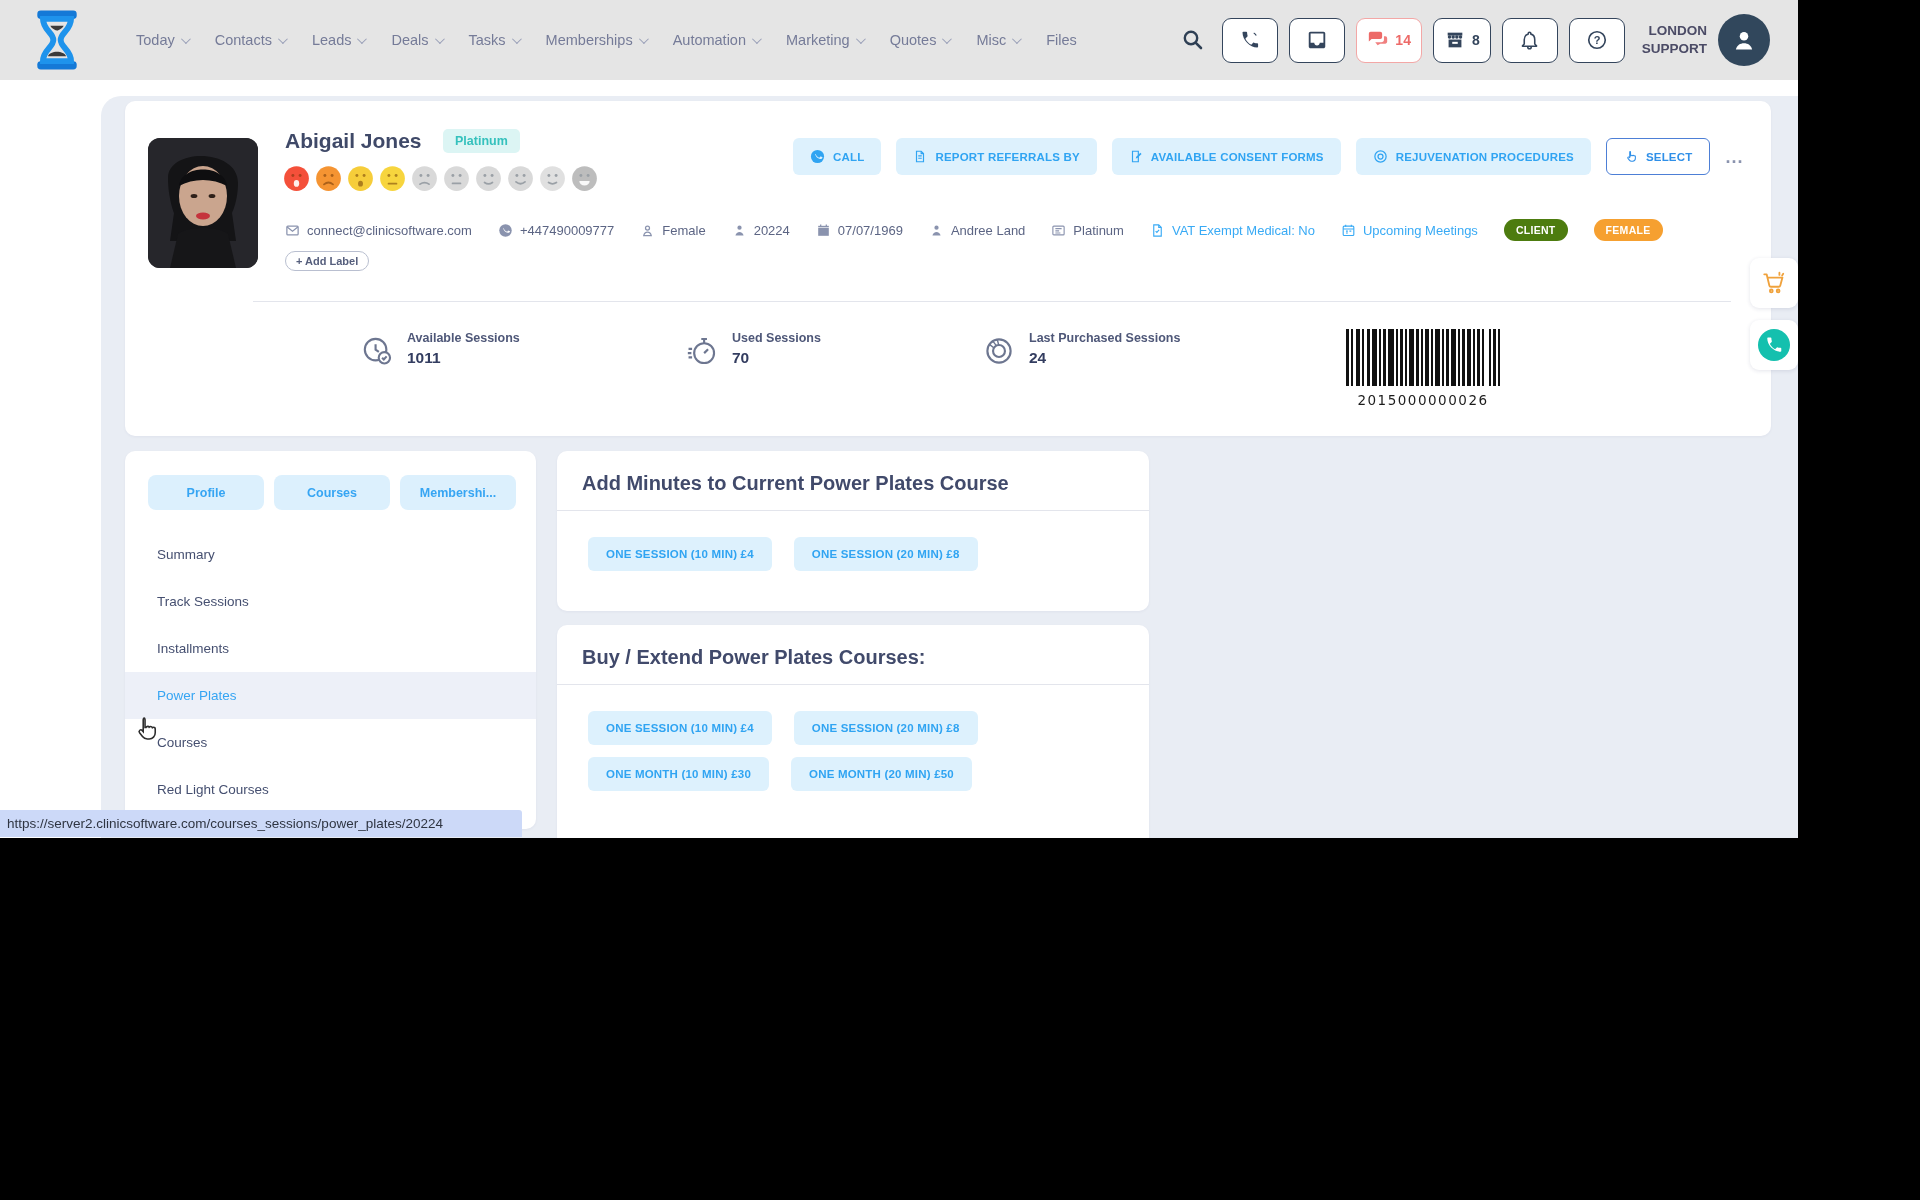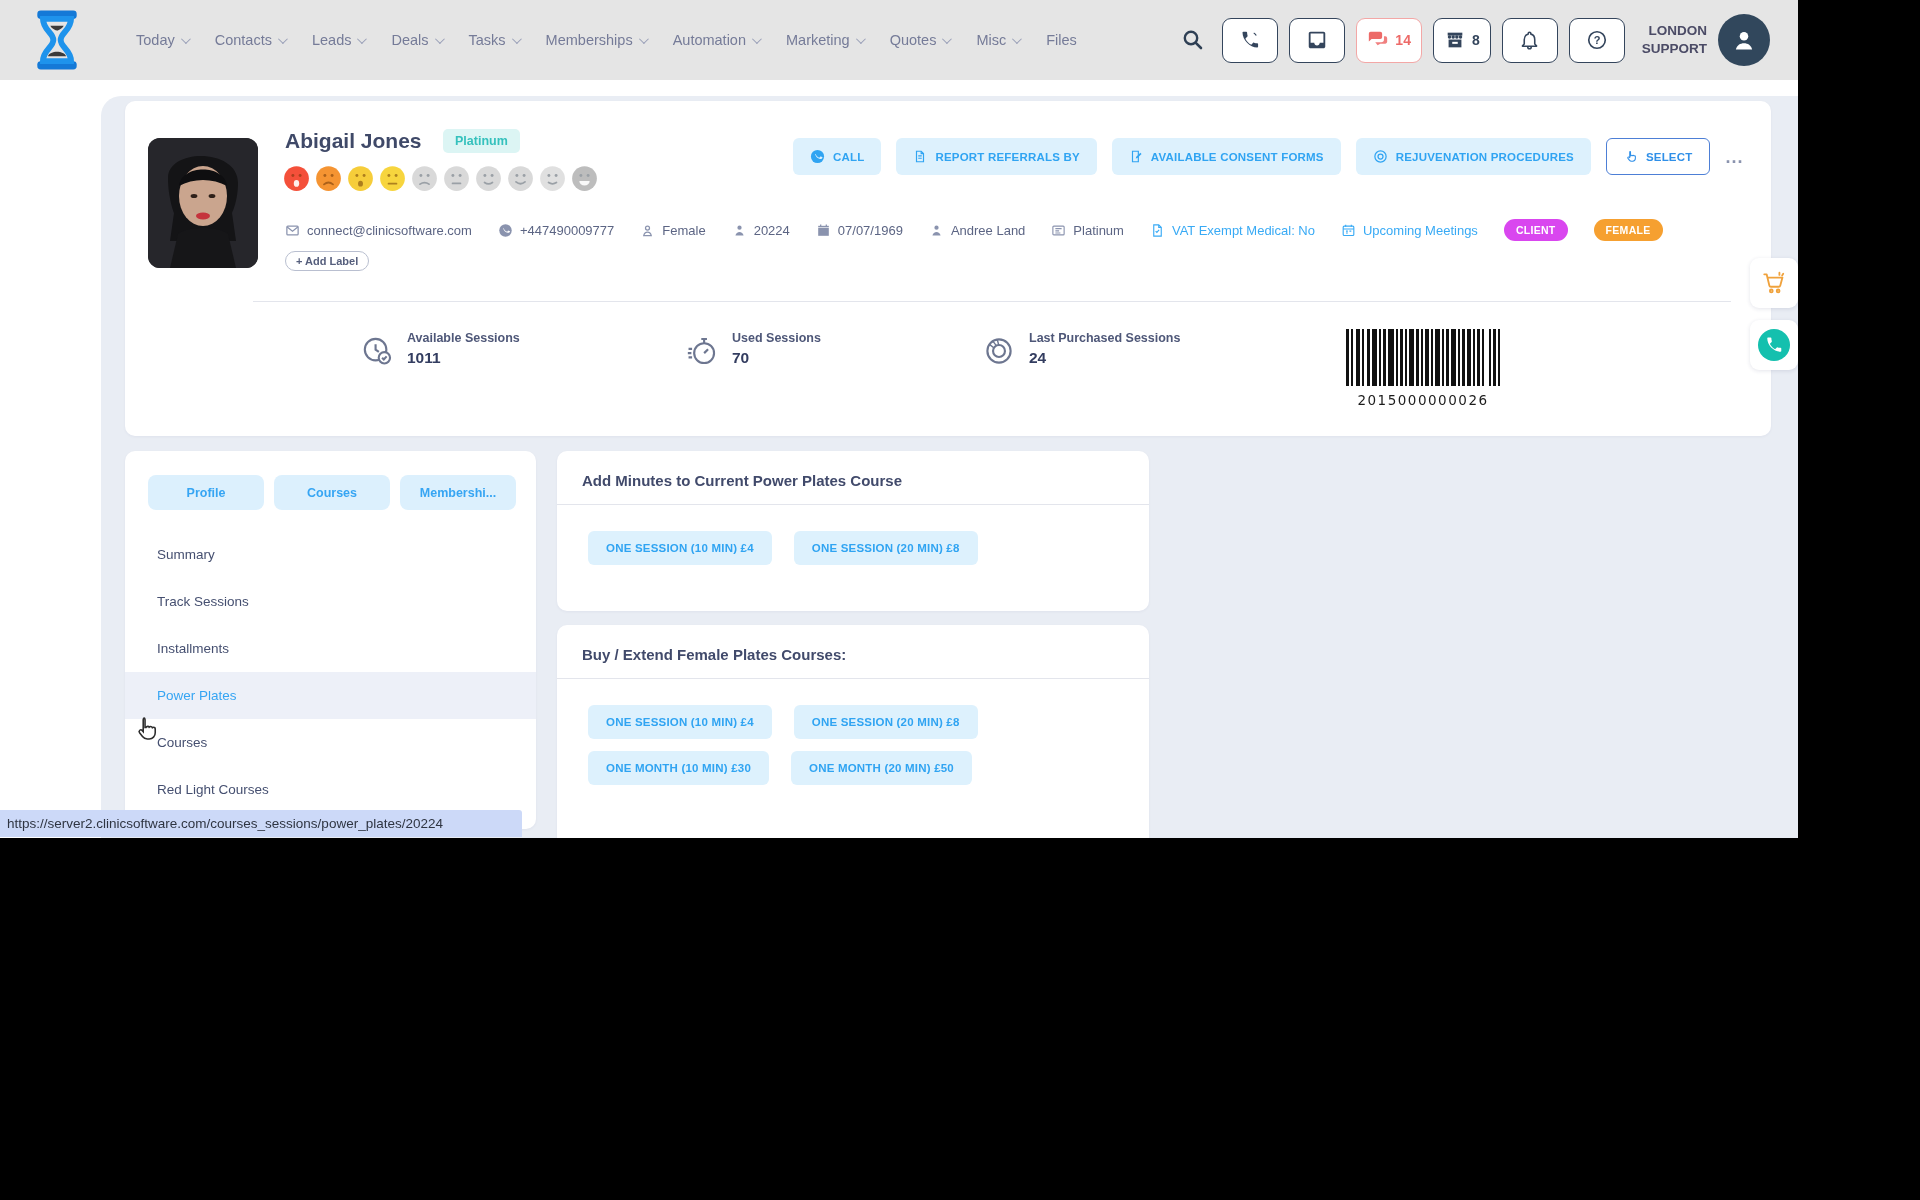--- a/index.html
+++ b/index.html
@@ -39,21 +39,21 @@
   .m-gray .ft { fill:#9aa0a6; }
   .m-col .ms { stroke:rgba(100,45,0,.5); }
   .m-gray .ms { stroke:#9aa0a6; }
   .ms { fill:none; stroke-width:1.6; stroke-linecap:round; }
   .contact-row { position:absolute; left:160px; top:118px; display:flex; align-items:center; gap:26px; }
   .c-item { display:flex; align-items:center; gap:7px; font-size:13px; color:#5c6584; white-space:nowrap; }
   .c-item .cic { color:#8a93ae; flex:0 0 auto; }
   .c-item.link { color:#38aaf5; font-weight:500; }
   .c-item.link .cic { color:#38aaf5; }
   .pill-badge { font-size:10.5px; font-weight:bold; color:#fff; padding:5px 12px; border-radius:11px; letter-spacing:.3px; }
-  .pill-client { background:#d946ef; }
+  .pill-client { background:#4d7c0f; }
   .pill-female { background:#f6a030; }
   .add-label { position:absolute; left:160px; top:150px; font-size:11px; font-weight:bold; color:#555e7c; border:1px solid #b9bfd0; border-radius:10px; padding:3px 10px; background:#fff; cursor:pointer; }
   .actions { position:absolute; left:668px; top:37px; display:flex; gap:15px; align-items:center; }
   .act-btn { height:37px; background:#ddf1fd; color:#30a4f2; border:none; border-radius:6px; font-size:11.5px; font-weight:bold; padding:0 17px; display:flex; align-items:center; gap:8px; cursor:pointer; letter-spacing:.2px; white-space:nowrap; font-family:inherit; }
   .act-btn.outline { background:#fff; border:1.5px solid #4d7fd6; color:#2f8fe8; }
   .more-dots { color:#8a93ae; font-size:18px; font-weight:bold; letter-spacing:1px; cursor:pointer; line-height:10px; }
   .pdivider { position:absolute; left:128px; top:200px; width:1478px; border-top:1px solid #e3e5ec; }
   .stat { position:absolute; top:230px; display:flex; gap:13px; align-items:flex-start; }
   .stat .stic { color:#6d7690; width:34px; height:34px; margin-top:3px; }
   .stat .slabel { font-size:12.5px; color:#4e5778; font-weight:600; }
@@ -63,21 +63,21 @@
 
   
   .left-card { left:24px; top:355px; width:411px; height:378px; }
   .tabs { position:absolute; left:23px; top:24px; display:flex; gap:10px; }
   .tab { width:116px; height:35px; background:#dcf0fd; color:#36a5f3; font-size:12.5px; font-weight:bold; border-radius:8px; display:flex; align-items:center; justify-content:center; cursor:pointer; }
   .menu { position:absolute; left:0; top:80px; width:100%; }
   .menu-item { height:47px; display:flex; align-items:center; padding-left:32px; font-size:13.5px; color:#454f70; font-weight:500; cursor:pointer; }
   .menu-item.active { background:#edf0f8; color:#36a5f3; }
   .cursor-ic { position:absolute; left:6px; top:262px; width:30px; height:34px; z-index:5; }
 
-  .panel-title { padding:21px 40px 15px 25px; font-size:15px; font-weight:bold; color:#414a6b; border-bottom:1px solid #e3e5ec; }
+  .panel-title { padding:21px 40px 15px 25px; font-size:20px; font-weight:bold; color:#414a6b; border-bottom:1px solid #e3e5ec; }
   .mid-top { left:456px; top:355px; width:592px; height:160px; }
   .mid-bot { left:456px; top:529px; width:592px; height:229px; }
   .right-top { left:1066px; top:355px; width:604px; height:115px; }
   .right-bot { left:1066px; top:529px; width:604px; height:115px; }
   .btn-rows { padding:26px 0 0 31px; display:flex; flex-direction:column; gap:12px; }
   .btn-row { display:flex; gap:22px; }
   .blue-btn { height:34px; background:#ddf1fd; color:#30a4f2; border:none; border-radius:6px; font-size:11.5px; font-weight:bold; padding:0 18px; cursor:pointer; letter-spacing:.2px; white-space:nowrap; font-family:inherit; }
 
   
   .float-btn { position:absolute; width:48px; height:50px; background:#fff; border-radius:9px; box-shadow:0 1px 4px rgba(30,40,90,.12); display:flex; align-items:center; justify-content:center; cursor:pointer; }
@@ -558,21 +558,21 @@
       <div class="btn-rows">
         <div class="btn-row">
           <button class="blue-btn">ONE SESSION (10 MIN) £4</button>
           <button class="blue-btn">ONE SESSION (20 MIN) £8</button>
         </div>
       </div>
     </div>
 
 
     <div class="card mid-bot">
-      <div class="panel-title">Buy / Extend Female Plates Courses:</div>
+      <div class="panel-title">Buy / Extend Power Plates Courses:</div>
       <div class="btn-rows">
         <div class="btn-row">
           <button class="blue-btn">ONE SESSION (10 MIN) £4</button>
           <button class="blue-btn">ONE SESSION (20 MIN) £8</button>
         </div>
         <div class="btn-row">
           <button class="blue-btn">ONE MONTH (10 MIN) £30</button>
           <button class="blue-btn">ONE MONTH (20 MIN) £50</button>
         </div>
       </div>

